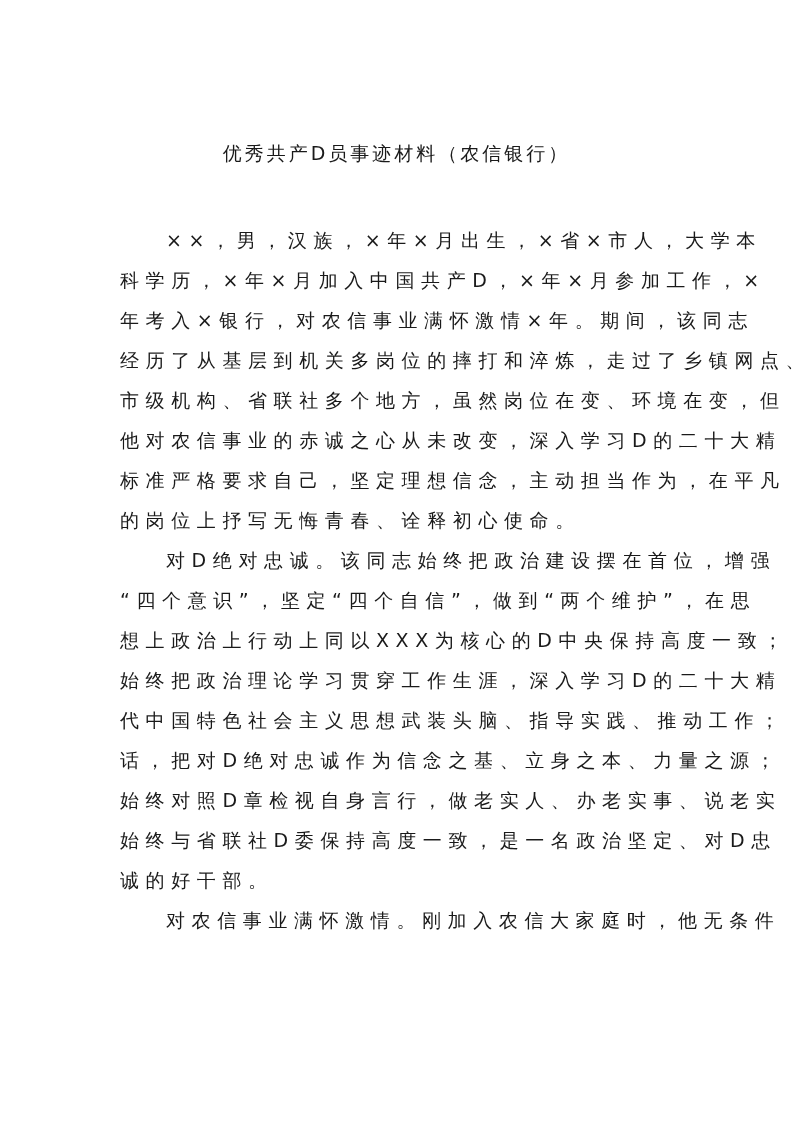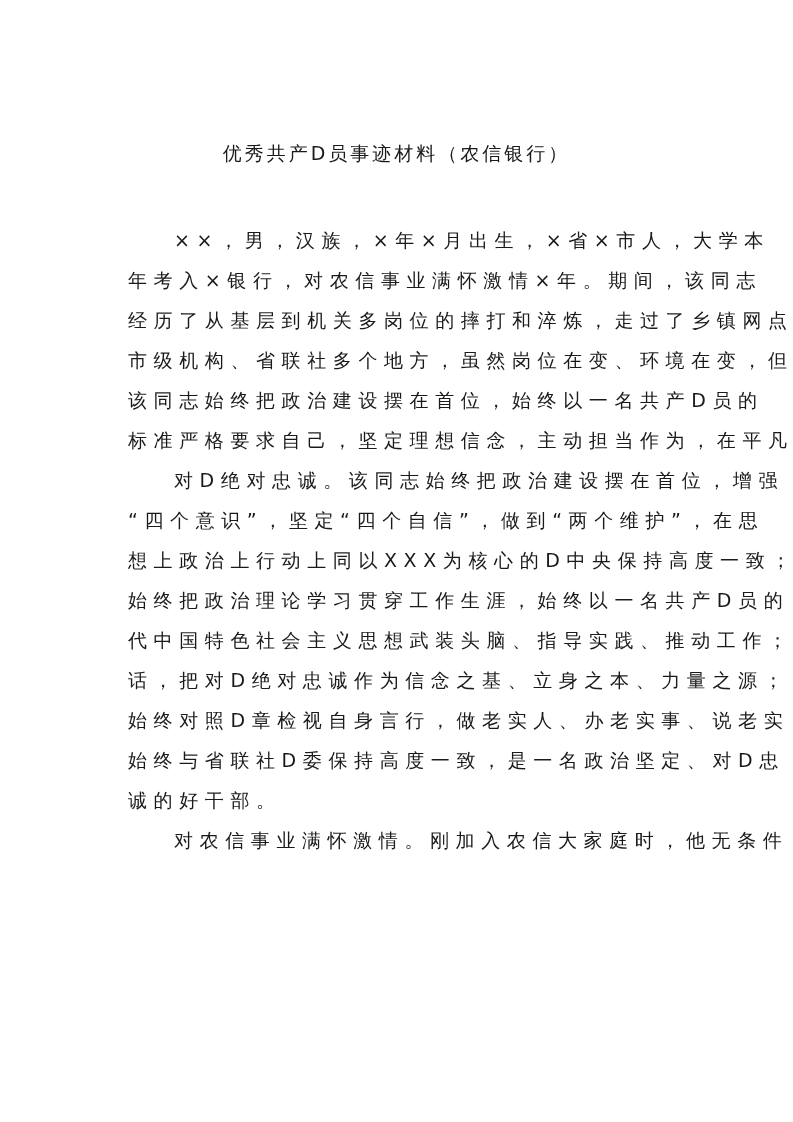--- a/index.html
+++ b/index.html
@@ -1,47 +1,49 @@
 <!DOCTYPE html>
 <html><head>
 <meta charset="utf-8">
 <style>
   html, body { margin: 0; padding: 0; background: #ffffff; }
   body { width: 793px; height: 1122px; position: relative; overflow: hidden;
          font-family: "DejaVu Sans", "Liberation Sans", sans-serif; color: #1a1a1a; }
   .page { position: absolute; left: 0; top: 0; width: 793px; height: 1122px; background: #fff; }
   .title { position: absolute; top: 138px; left: 0; width: 793px; text-align: center;
            font-size: 19px; letter-spacing: 3px; line-height: 30px; }
-  .body { position: absolute; top: 220px; left: 120px; width: 554px; margin-left: 8px; }
+  .body { position: absolute; top: 220px; left: 120px; width: 554px; }
   .para { margin: 0; font-size: 19px; line-height: 40px; letter-spacing: 6.6px;
           text-indent: 2.6em; text-align: justify; text-align-last: left; word-break: break-all; }
   .line { display: block; white-space: nowrap; text-indent: 0; height: 40px; }
   .line.first { padding-left: 46px; }
 </style>
 </head>
 <body>
 
 <div class="page">
   <div class="title">优秀共产D员事迹材料（农信银行）</div>
 
   <div class="body">
     <div class="para">
       <span class="line first">××，男，汉族，×年×月出生，×省×市人，大学本</span>
+      <span class="line">科学历，×年×月加入中国共产D，×年×月参加工作，×</span>
       <span class="line">年考入×银行，对农信事业满怀激情×年。期间，该同志</span>
       <span class="line">经历了从基层到机关多岗位的摔打和淬炼，走过了乡镇网点、</span>
       <span class="line">市级机构、省联社多个地方，虽然岗位在变、环境在变，但</span>
-      <span class="line">该同志始终把政治建设摆在首位，始终以一名共产D员的</span>
+      <span class="line">他对农信事业的赤诚之心从未改变，深入学习D的二十大精</span>
       <span class="line">标准严格要求自己，坚定理想信念，主动担当作为，在平凡</span>
+      <span class="line">的岗位上抒写无悔青春、诠释初心使命。</span>
     </div>
 
     <div class="para">
       <span class="line first">对D绝对忠诚。该同志始终把政治建设摆在首位，增强</span>
       <span class="line">“四个意识”，坚定“四个自信”，做到“两个维护”，在思</span>
       <span class="line">想上政治上行动上同以XXX为核心的D中央保持高度一致；</span>
-      <span class="line">始终把政治理论学习贯穿工作生涯，始终以一名共产D员的</span>
+      <span class="line">始终把政治理论学习贯穿工作生涯，深入学习D的二十大精</span>
       <span class="line">代中国特色社会主义思想武装头脑、指导实践、推动工作；</span>
       <span class="line">话，把对D绝对忠诚作为信念之基、立身之本、力量之源；</span>
       <span class="line">始终对照D章检视自身言行，做老实人、办老实事、说老实</span>
       <span class="line">始终与省联社D委保持高度一致，是一名政治坚定、对D忠</span>
       <span class="line">诚的好干部。</span>
     </div>
 
     <div class="para">
       <span class="line first">对农信事业满怀激情。刚加入农信大家庭时，他无条件</span>
     </div>

